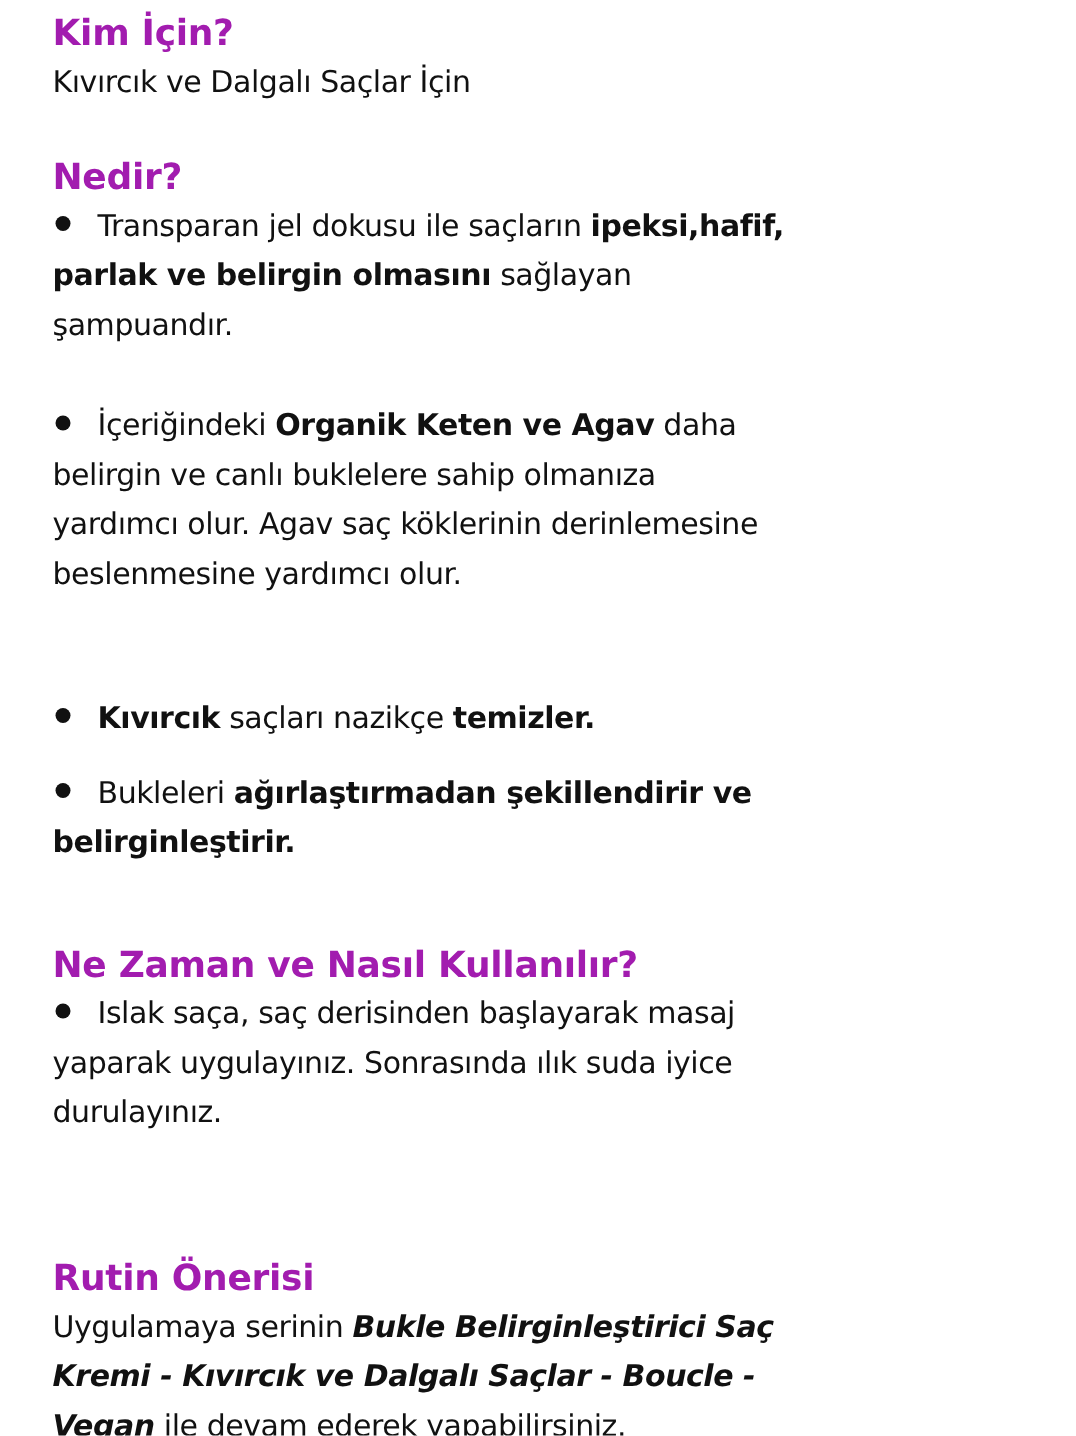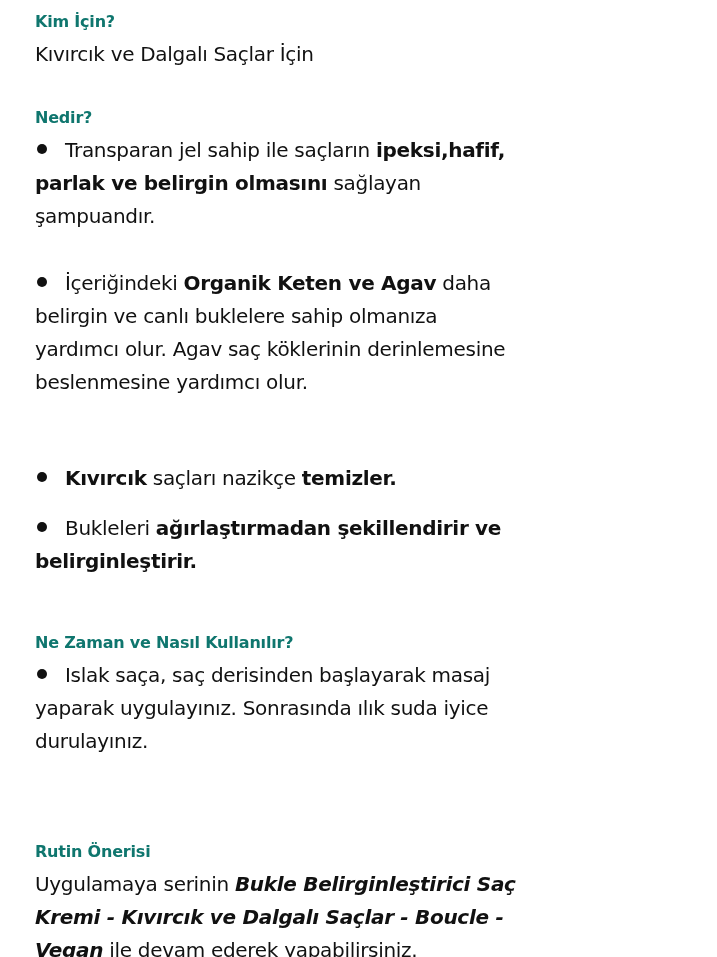--- a/index.html
+++ b/index.html
@@ -20,23 +20,23 @@
       left: 35px;
       top: 0;
       right: 20px;
     }
     .section {
       position: absolute;
       left: 0;
       width: 670px;
     }
     .heading {
-      color: #0f766e;
+      color: #a21caf;
       font-weight: bold;
-      font-size: 16px;
+      font-size: 24px;
       line-height: 32px;
       letter-spacing: -0.2px;
       white-space: nowrap;
     }
     .line {
       font-size: 20px;
       line-height: 33px;
       white-space: nowrap;
       letter-spacing: -0.3px;
     }
@@ -61,21 +61,21 @@
 <div class="page">
 
   <div class="section" style="top:6px;">
     <div class="heading">Kim İçin?</div>
     <div class="line">Kıvırcık ve Dalgalı Saçlar İçin</div>
   </div>
 
   <div class="section" style="top:102px;">
     <div class="heading">Nedir?</div>
     <div class="line">
-      <span class="bullet"></span><span>Transparan jel sahip ile saçların </span><b>ipeksi,hafif,</b>
+      <span class="bullet"></span><span>Transparan jel dokusu ile saçların </span><b>ipeksi,hafif,</b>
     </div>
     <div class="line">
       <b>parlak ve belirgin olmasını</b><span> sağlayan</span>
     </div>
     <div class="line">şampuandır.</div>
   </div>
 
   <div class="section" style="top:267px;">
     <div class="line">
       <span class="bullet"></span><span>İçeriğindeki </span><b>Organik Keten ve Agav</b><span> daha</span>

